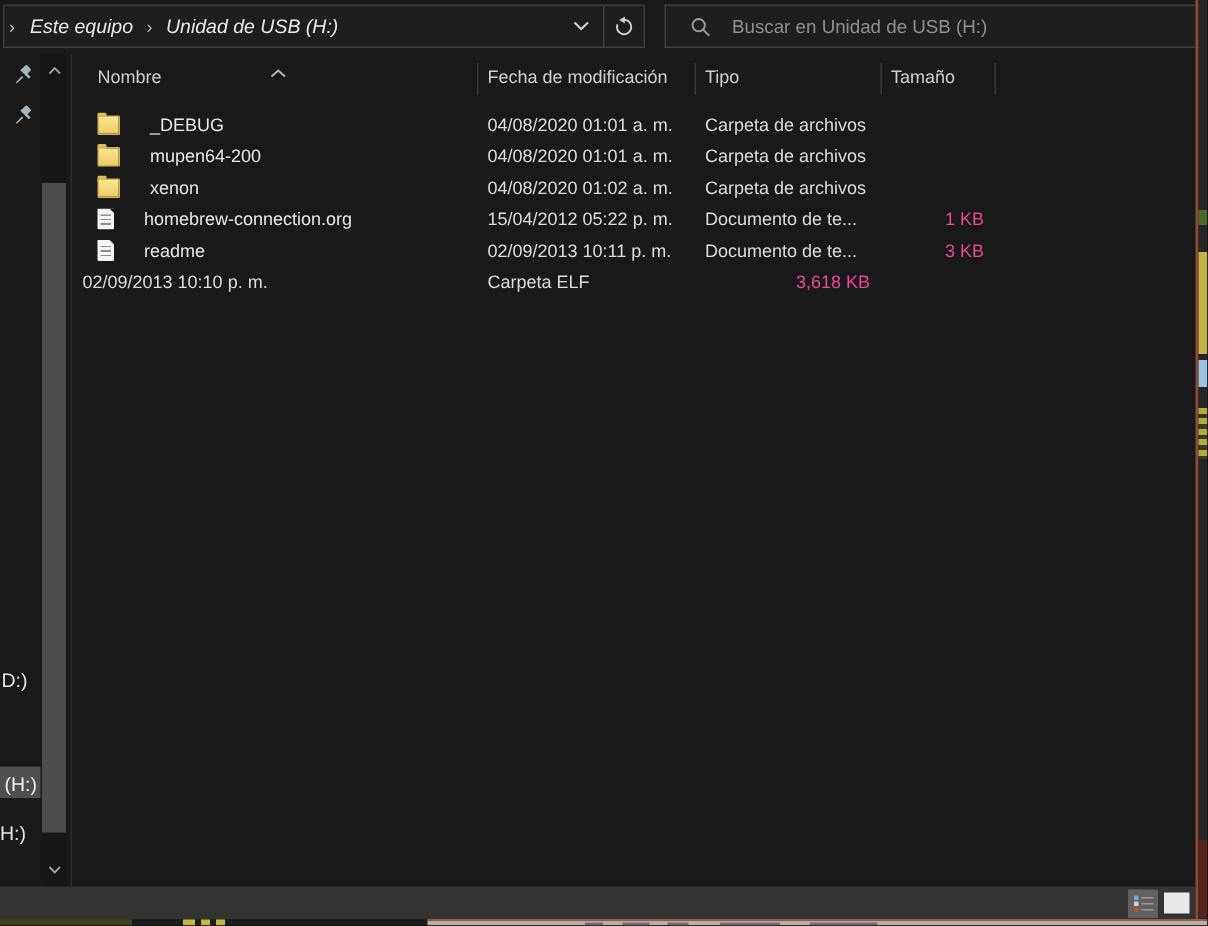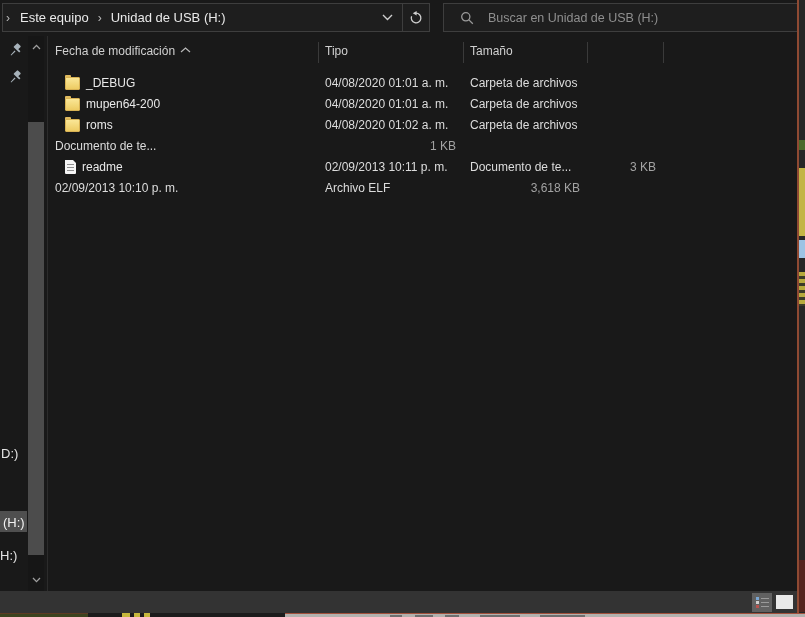--- a/index.html
+++ b/index.html
@@ -9,21 +9,21 @@
     font-family:"Liberation Sans","DejaVu Sans",sans-serif;
     -webkit-font-smoothing:antialiased;
   }
   
   .address-bar{
     position:absolute;left:2px;top:3px;width:428px;height:29px;
     background:#1e1e1e;border:1px solid #3e3e3e;box-sizing:border-box;
     display:flex;align-items:center;color:#e9e9e9;font-size:13px;
   }
   .crumb-lead{padding:0 4px 0 3px;color:#b9b9b9;font-size:12px;}
-  .crumb{padding:0 6px;white-space:nowrap;cursor:default;}
+  .crumb{padding:0 6px;white-space:nowrap;cursor:default;font-style:italic;}
   .crumb-sep{color:#b9b9b9;font-size:12px;padding:0 3px;}
   .addr-spacer{flex:1;}
   .addr-drop{width:30px;height:27px;display:flex;align-items:center;justify-content:center;}
   .addr-div{width:1px;height:27px;background:#3e3e3e;}
   .addr-refresh{width:26px;height:27px;display:flex;align-items:center;justify-content:center;}
   .search-box{
     position:absolute;left:443px;top:3px;width:381px;height:29px;
     background:#1e1e1e;border:1px solid #3e3e3e;box-sizing:border-box;
     display:flex;align-items:center;
   }
@@ -50,23 +50,23 @@
   .cd-1{left:318px;} .cd-2{left:463px;} .cd-3{left:587px;} .cd-4{left:663px;}
   .list-grid{display:grid;grid-template-columns:270px 145px 124px 76px;}
   .header-row{
     position:absolute;left:48px;top:44px;width:615px;
     color:#d0d0d0;font-size:12px;
   }
   .header-row .hc-name{padding-left:17px;}
   .header-row .hc{padding-left:7px;}
   .rows{position:absolute;left:48px;top:72px;width:700px;}
   .file-row{height:21px;align-items:center;color:#e9e9e9;font-size:12px;cursor:default;}
-  .cell-name{display:flex;align-items:center;padding-left:17px;gap:6px;overflow:hidden;white-space:nowrap;}
+  .cell-name{display:flex;align-items:center;padding-left:17px;gap:20px;overflow:hidden;white-space:nowrap;}
   .cell-date,.cell-type{padding-left:7px;color:#dcdcdc;white-space:nowrap;overflow:hidden;}
-  .cell-size{text-align:right;padding-right:7px;color:#a3a3a3;white-space:nowrap;}
+  .cell-size{text-align:right;padding-right:7px;color:#ec4899;white-space:nowrap;}
   
   .file-icon{flex:0 0 auto;position:relative;}
   .ic-folder{width:15px;height:16px;}
   .ic-folder::before{content:"";position:absolute;top:0;left:0;width:6px;height:4px;background:#e0ba5e;border-radius:1px 1px 0 0;}
   .ic-folder::after{content:"";position:absolute;top:2px;left:0;width:15px;height:13px;box-sizing:border-box;
     background:linear-gradient(180deg,#fae696 0%,#f3d87a 55%,#edcb63 100%);border:1px solid #d8b254;border-radius:1px;}
   .ic-textdoc,.ic-file{width:11px;height:14px;background:#f5f5f5;border-radius:0 0 1px 1px;}
   .ic-textdoc::before,.ic-file::before{content:"";position:absolute;top:0;right:0;width:0;height:0;
     border-top:3px solid #191919;border-left:3px solid transparent;}
   .ic-textdoc::after{content:"";position:absolute;left:2px;right:2px;top:4px;height:8px;
@@ -170,20 +170,21 @@
     </span>
   </div>
   <div class="side-divider"></div>
 
   <span class="sort-caret">
     <svg width="11" height="6" viewBox="0 0 11 6">
         <path d="M1 5 L5.5 1 L10 5" stroke="#b8b8b8" stroke-width="1.2" fill="none"></path>
       </svg>
   </span>
   <div class="header-row list-grid">
+    <span class="hc-name">Nombre</span>
     <span class="hc">Fecha de modificación</span>
     <span class="hc">Tipo</span>
     <span class="hc">Tamaño</span>
   </div>
   <div class="col-div cd-1"></div>
   <div class="col-div cd-2"></div>
   <div class="col-div cd-3"></div>
   <div class="col-div cd-4"></div>
 
   <div class="rows">
@@ -204,45 +205,50 @@
           <span>mupen64-200</span>
         </span>
         <span class="cell-date">04/08/2020 01:01 a. m.</span>
         <span class="cell-type">Carpeta de archivos</span>
         <span class="cell-size"></span>
       </div>
 
       <div class="file-row list-grid">
         <span class="cell-name">
           <span class="file-icon ic-folder"></span>
-          <span>roms</span>
+          <span>xenon</span>
         </span>
         <span class="cell-date">04/08/2020 01:02 a. m.</span>
         <span class="cell-type">Carpeta de archivos</span>
         <span class="cell-size"></span>
       </div>
 
       <div class="file-row list-grid">
+        <span class="cell-name">
+          <span class="file-icon ic-textdoc"></span>
+          <span>homebrew-connection.org</span>
+        </span>
+        <span class="cell-date">15/04/2012 05:22 p. m.</span>
         <span class="cell-type">Documento de te...</span>
         <span class="cell-size">1 KB</span>
       </div>
 
       <div class="file-row list-grid">
         <span class="cell-name">
           <span class="file-icon ic-textdoc"></span>
           <span>readme</span>
         </span>
         <span class="cell-date">02/09/2013 10:11 p. m.</span>
         <span class="cell-type">Documento de te...</span>
         <span class="cell-size">3 KB</span>
       </div>
 
       <div class="file-row list-grid">
         <span class="cell-date">02/09/2013 10:10 p. m.</span>
-        <span class="cell-type">Archivo ELF</span>
+        <span class="cell-type">Carpeta ELF</span>
         <span class="cell-size">3,618 KB</span>
       </div>
 
   </div>
 
   <div class="status-bar"></div>
   <div class="view-btn vb-details">
     <span class="details-glyph">
       <span class="dg-row">
           <span class="dg-sq b"></span>

